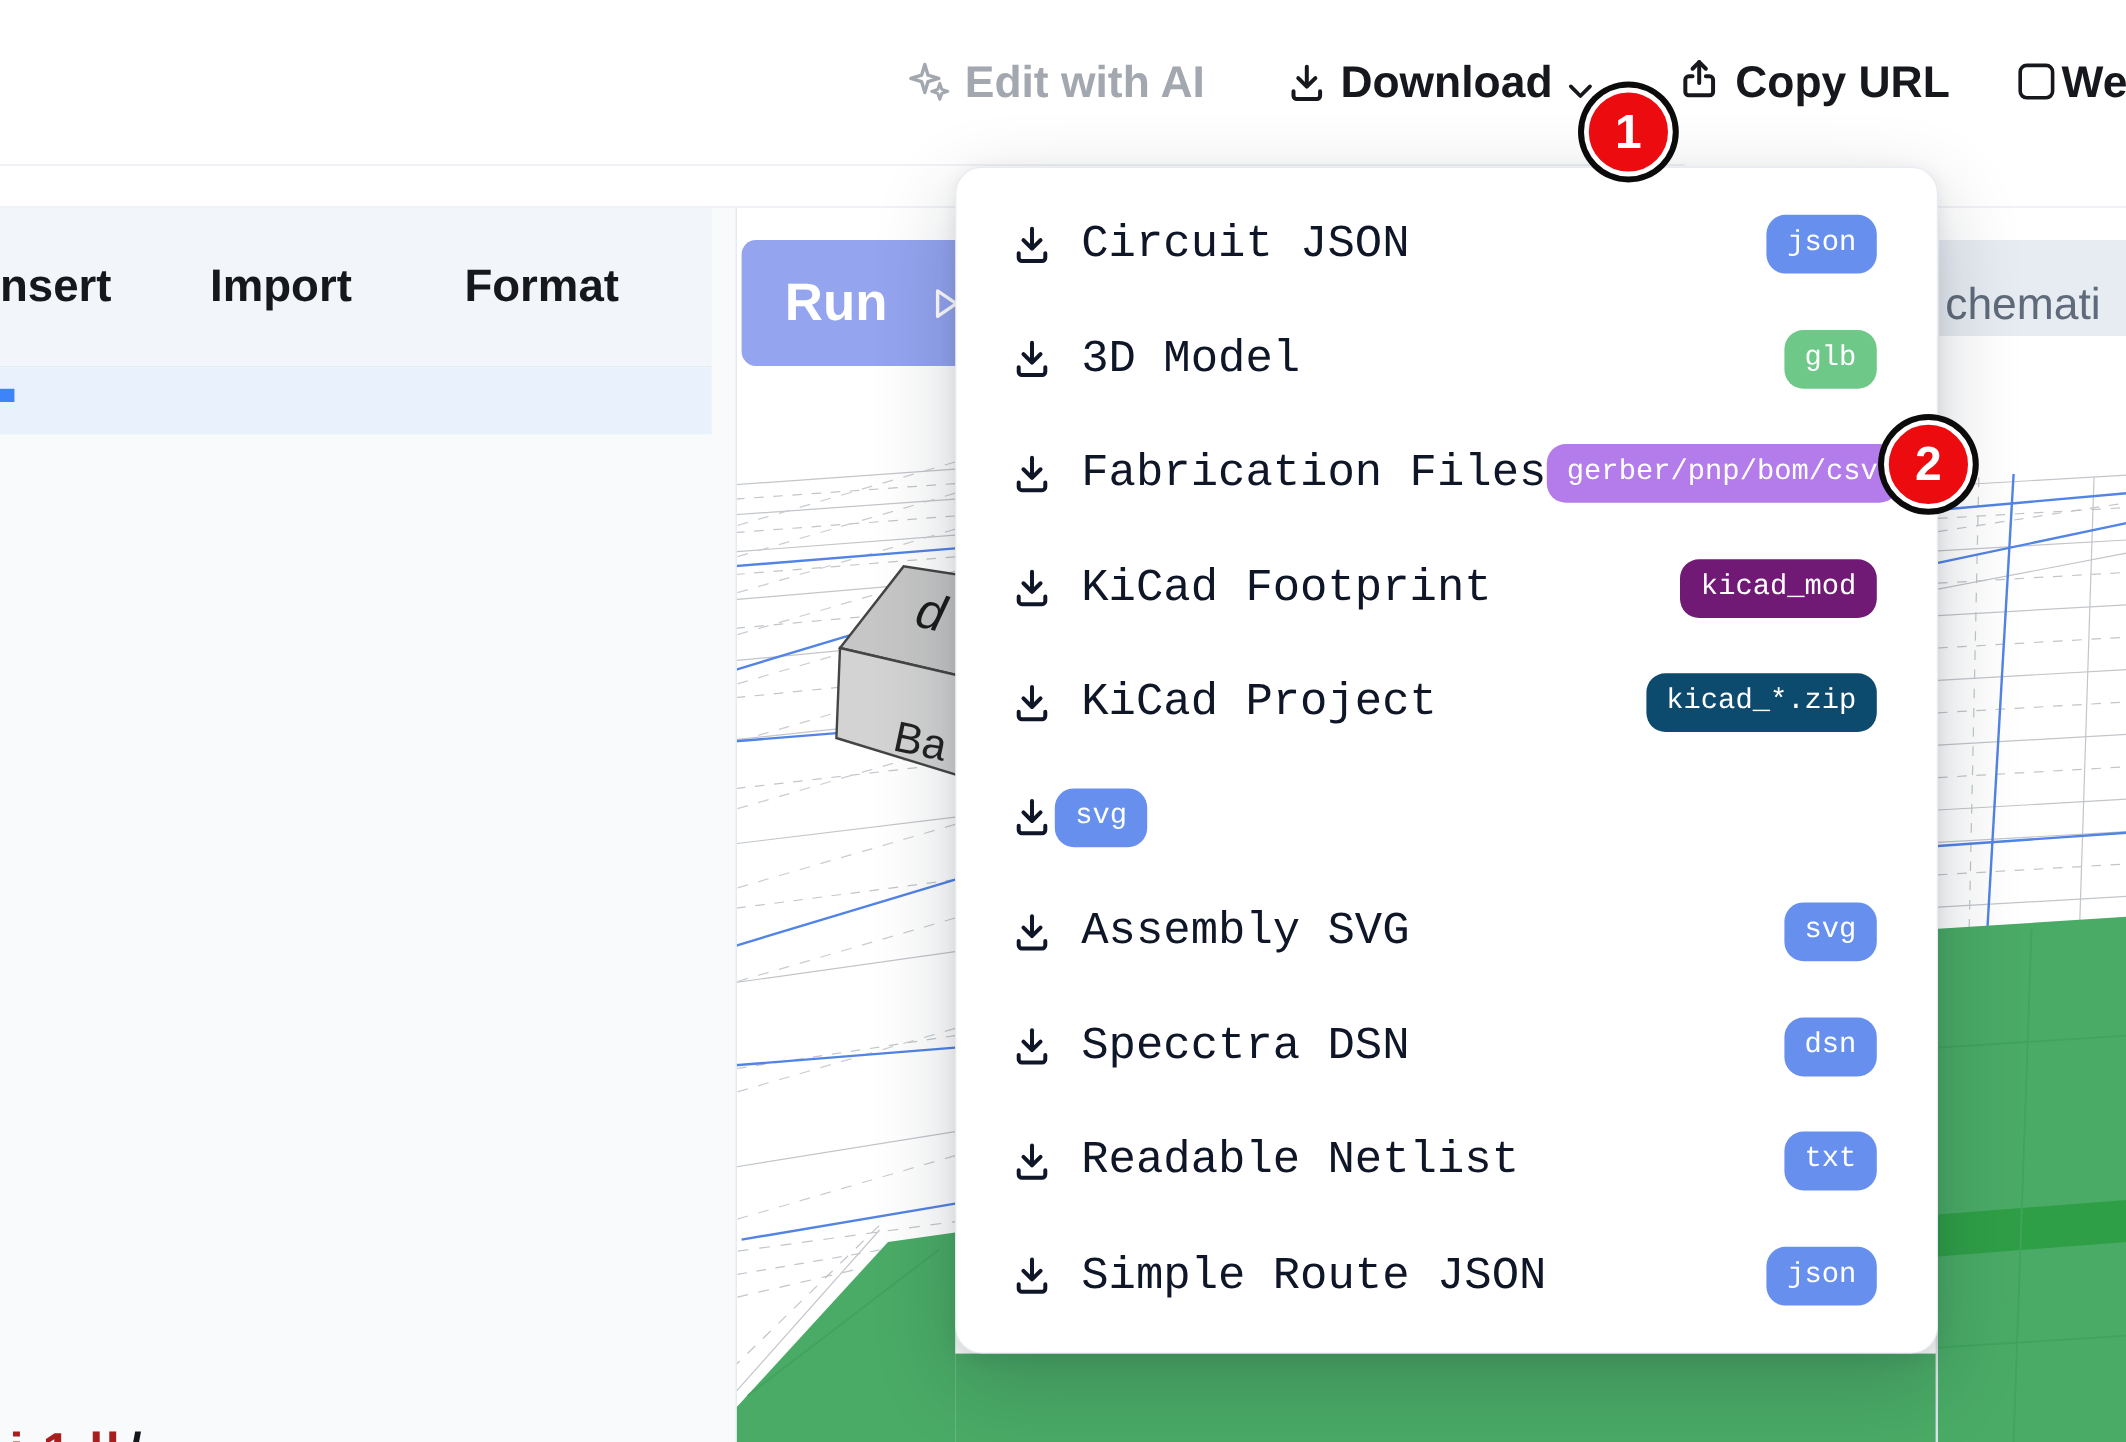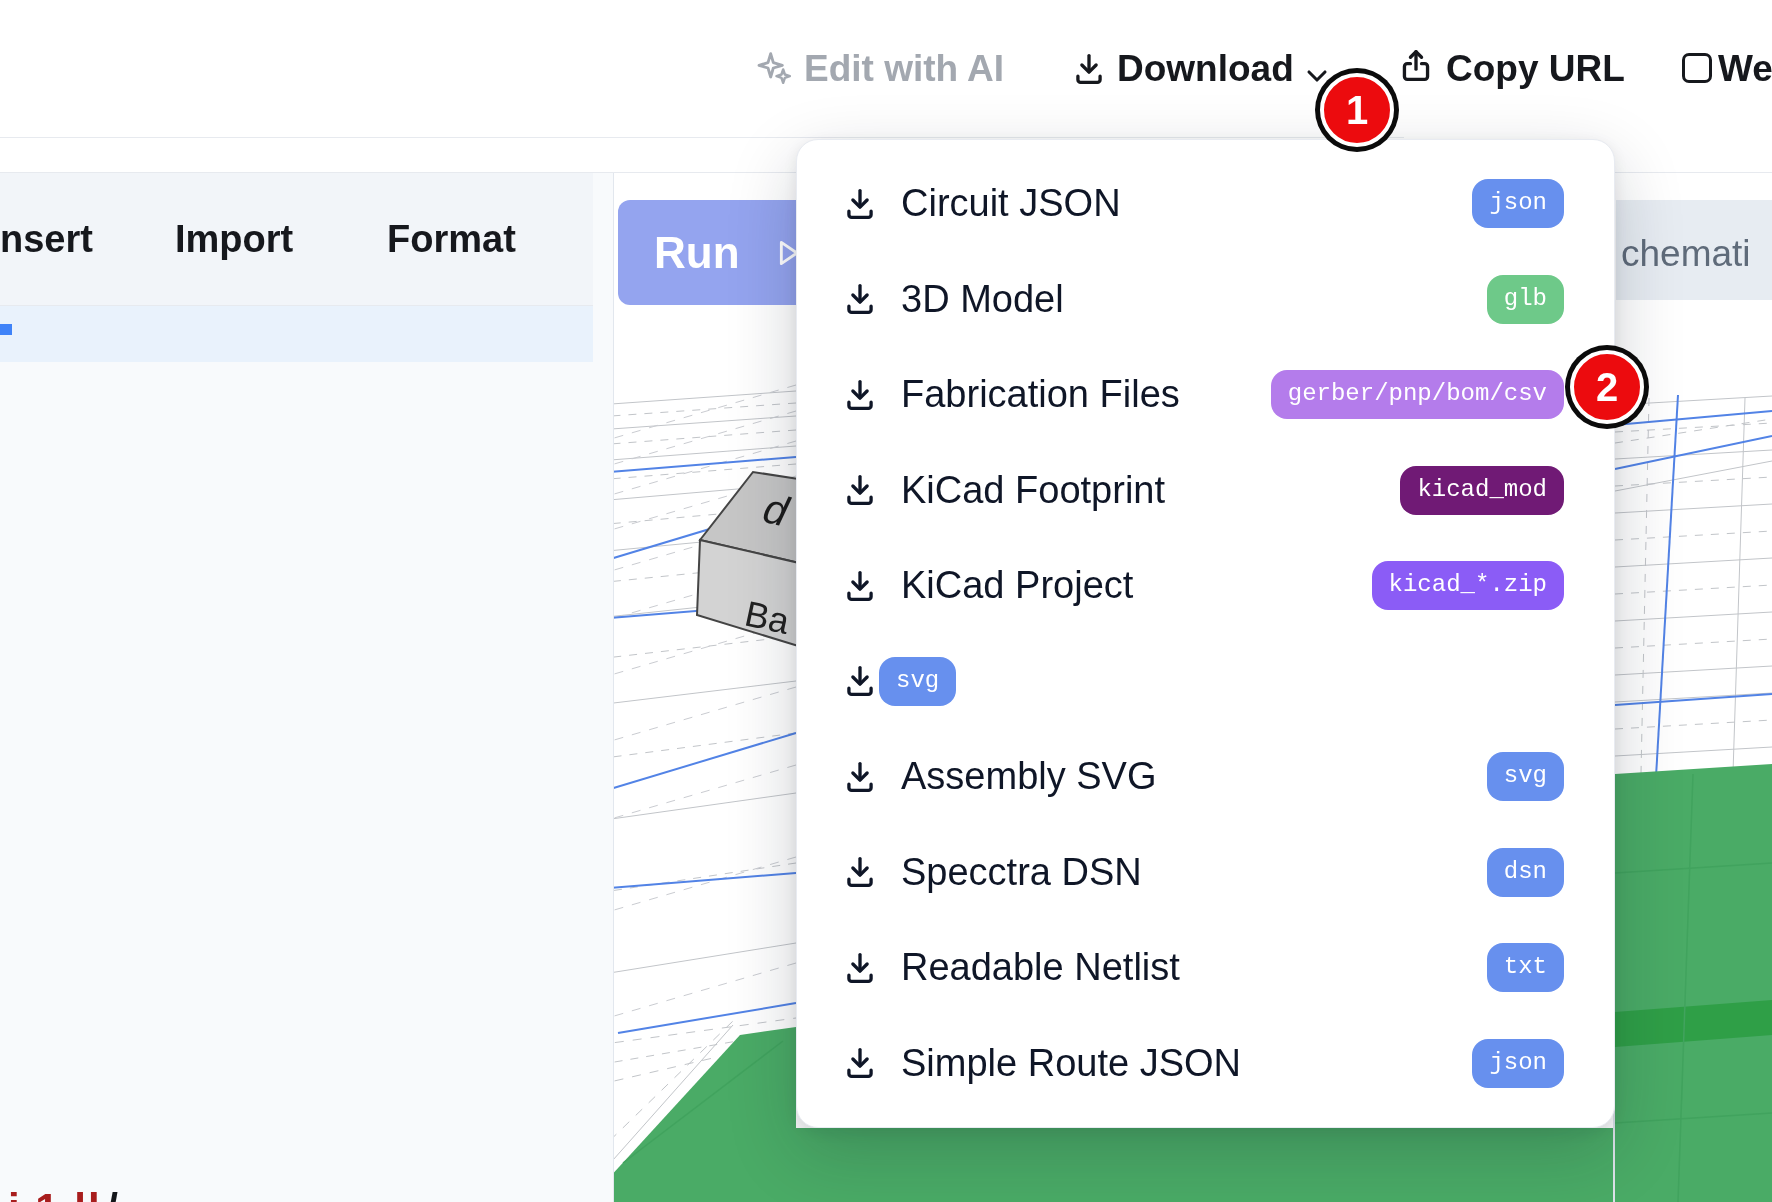--- a/index.html
+++ b/index.html
@@ -21,30 +21,30 @@
   #hl-mark{position:absolute;left:0;top:151px;width:12px;height:11px;background:#3f83f8;}
   #err-clip{position:absolute;left:8px;top:1012px;width:260px;height:17px;overflow:hidden;}
   #err-clip .err{font-size:42px;font-weight:700;color:#a81d1d;font-style:normal;letter-spacing:2px;}
   #err-clip .err-dark{color:#14161a;}
 
   
   #scene{left:593px;top:173px;z-index:1;}
   #run-btn{left:618px;top:200px;width:212px;height:105px;background:#94a4ef;border-radius:12px;z-index:2;
            display:flex;align-items:center;padding-left:36px;box-sizing:border-box;}
   #run-btn .run-label{color:#fff;font-size:44px;font-weight:700;margin-right:30px;}
-  #schem-tab{left:1616px;top:200px;width:156px;height:100px;background:#e7ecf2;z-index:2;
+  #schem-tab{left:1616px;top:200px;width:156px;height:80px;background:#e7ecf2;z-index:2;
              font-size:37px;font-weight:500;color:#5f6b7a;line-height:107px;padding-left:5px;box-sizing:border-box;white-space:nowrap;overflow:hidden;}
 
   
   #dl-menu{left:796px;top:139px;width:819px;height:989px;background:#fff;border:1px solid #e8ebf1;border-radius:22px;
            box-sizing:border-box;box-shadow:0 24px 70px rgba(15,23,42,.20), 0 4px 14px rgba(15,23,42,.08);
            z-index:10;padding:16px 0;}
   .dl-row{height:95.5px;display:flex;align-items:center;padding:0 50px 0 44px;box-sizing:border-box;cursor:pointer;}
   .dl-row .dl-ic{flex:0 0 auto;width:38px;height:38px;}
-  .dl-row .dl-label{flex:1 1 auto;margin-left:22px;font-size:38px;font-weight:500;color:#0f1627;white-space:nowrap;}
+  .dl-row .dl-label{flex:1 1 auto;margin-left:22px;font-size:38px;font-weight:500;color:#0f1627;white-space:nowrap;font-family:Liberation Mono, monospace;}
   .badge{flex:0 0 auto;font-family:Liberation Mono, monospace;font-size:24px;color:#fff;
          padding:10px 17px;border-radius:16px;line-height:1.2;white-space:nowrap;}
 
   
   .step-circle{width:66px;height:66px;border-radius:50%;background:#ec0b0e;border:4px solid #fff;
                box-shadow:0 0 0 5px #0b0b0b;z-index:20;display:flex;align-items:center;justify-content:center;
                color:#fff;font-size:40px;font-weight:700;}
   #step1{left:1320px;top:73px;}
   #step2{left:1570px;top:350px;}
 
@@ -245,21 +245,21 @@
     <span class="dl-label">KiCad Footprint</span>
     <span class="badge" style="background: #701a75;">kicad_mod</span>
   </div>
   <div class="dl-row">
     <svg class="dl-ic" viewBox="0 0 24 24" fill="none" stroke="#0f1627" stroke-width="2.1" stroke-linecap="round" stroke-linejoin="round">
         <path d="M12 3.5v10"></path>
         <path d="M7.5 9.5 L12 14 L16.5 9.5"></path>
         <path d="M5 16.5v2.3a1.7 1.7 0 0 0 1.7 1.7h10.6a1.7 1.7 0 0 0 1.7-1.7v-2.3"></path>
       </svg>
     <span class="dl-label">KiCad Project</span>
-    <span class="badge" style="background: #8b5cf6;">kicad_*.zip</span>
+    <span class="badge" style="background: #0c4a6e;">kicad_*.zip</span>
   </div>
   <div class="dl-row">
     <svg class="dl-ic" viewBox="0 0 24 24" fill="none" stroke="#0f1627" stroke-width="2.1" stroke-linecap="round" stroke-linejoin="round">
         <path d="M12 3.5v10"></path>
         <path d="M7.5 9.5 L12 14 L16.5 9.5"></path>
         <path d="M5 16.5v2.3a1.7 1.7 0 0 0 1.7 1.7h10.6a1.7 1.7 0 0 0 1.7-1.7v-2.3"></path>
       </svg>
     <span class="badge" style="background: rgb(103, 144, 238);">svg</span>
   </div>
   <div class="dl-row">

